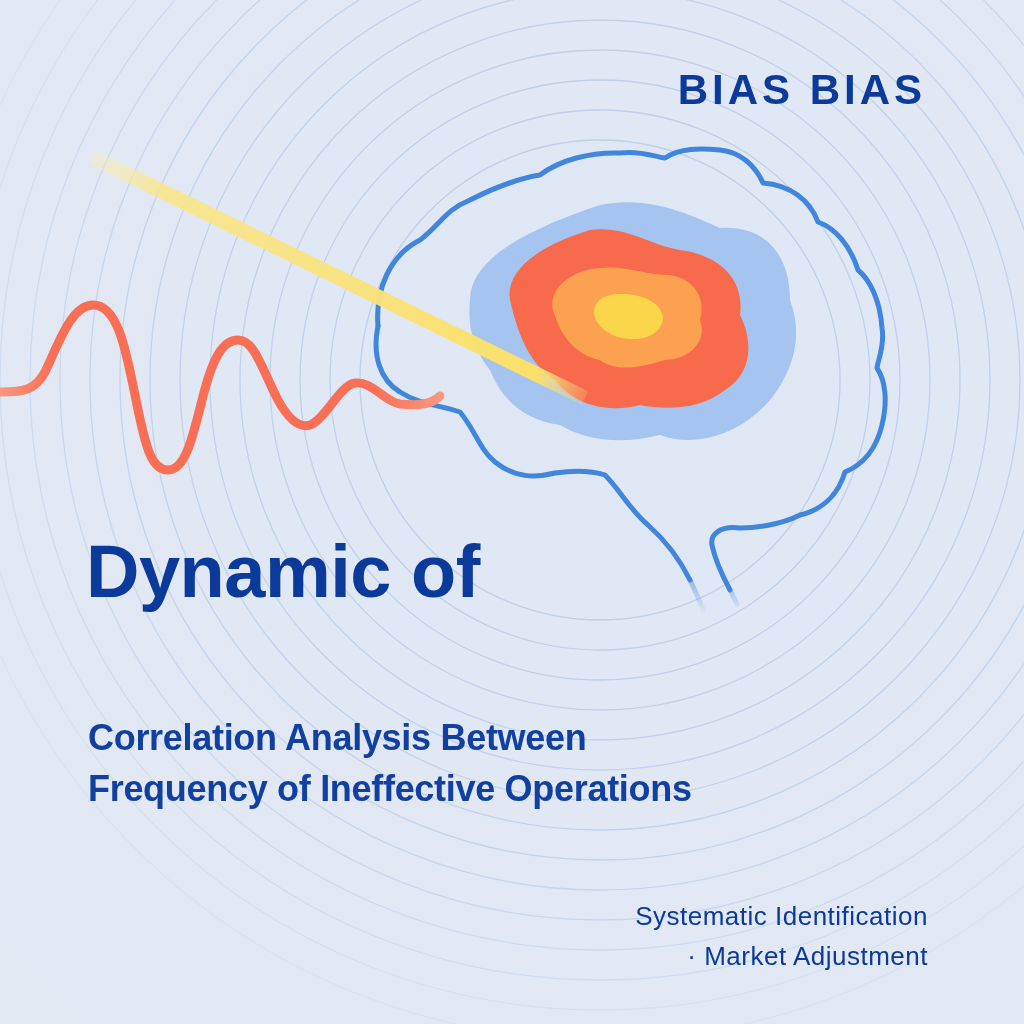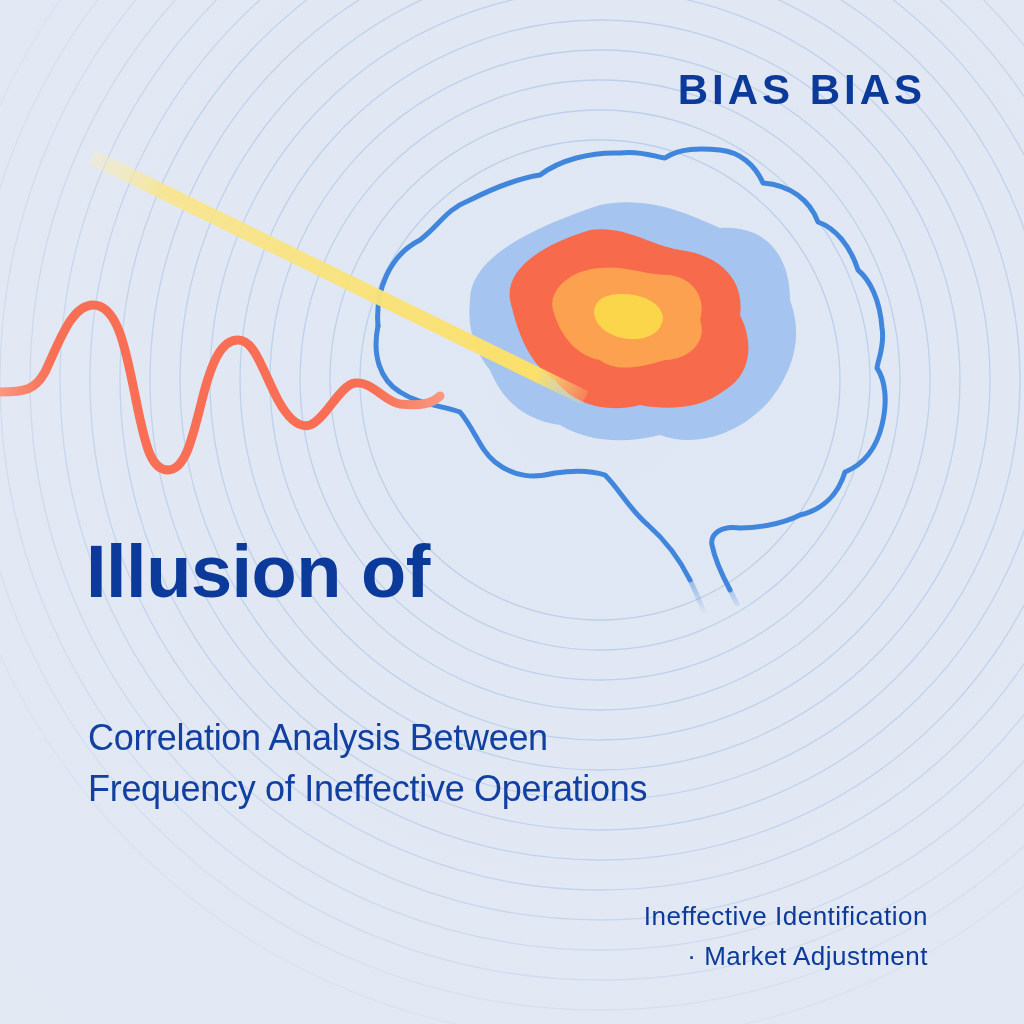--- a/index.html
+++ b/index.html
@@ -21,21 +21,21 @@
     }
     .title {
       position: absolute; left: 86px; top: 532px;
       font-size: 74px; font-weight: 700; line-height: 80px;
       color: #0b3a9a; letter-spacing: -0.5px;
     }
     .title span { display: block; }
     .subtitle {
       position: absolute; left: 88px; top: 712px;
       font-size: 36px; line-height: 51px; color: #1240a0;
-      font-weight: 400; letter-spacing: -0.3px;
+      font-weight: 700; letter-spacing: -0.3px;
     }
     .subtitle span { display: block; white-space: nowrap; }
     .tagline {
       position: absolute; right: 96px; top: 896px;
       font-size: 26px; line-height: 40px; color: #0b3a9a;
       text-align: right; letter-spacing: 0.5px;
     }
     .tagline span { display: block; white-space: nowrap; }
   </style>
 </head>
@@ -139,24 +139,24 @@
            C255,340 262,370 278,400
            C290,422 300,428 310,425
            C325,420 340,385 355,383
            C372,381 385,402 400,404
            C420,406 432,404 440,396"></path>
 </svg>
 
 <div class="brand">BIAS BIAS</div>
 
 <div class="title">
-  <span>Illusion of</span>
+  <span>Dynamic of</span>
 </div>
 
 <div class="subtitle">
   <span>Correlation Analysis Between</span>
   <span>Frequency of Ineffective Operations</span>
 </div>
 
 <div class="tagline">
-  <span>Ineffective Identification</span>
+  <span>Systematic Identification</span>
   <span>· Market Adjustment</span>
 </div>
 
 </body></html>

